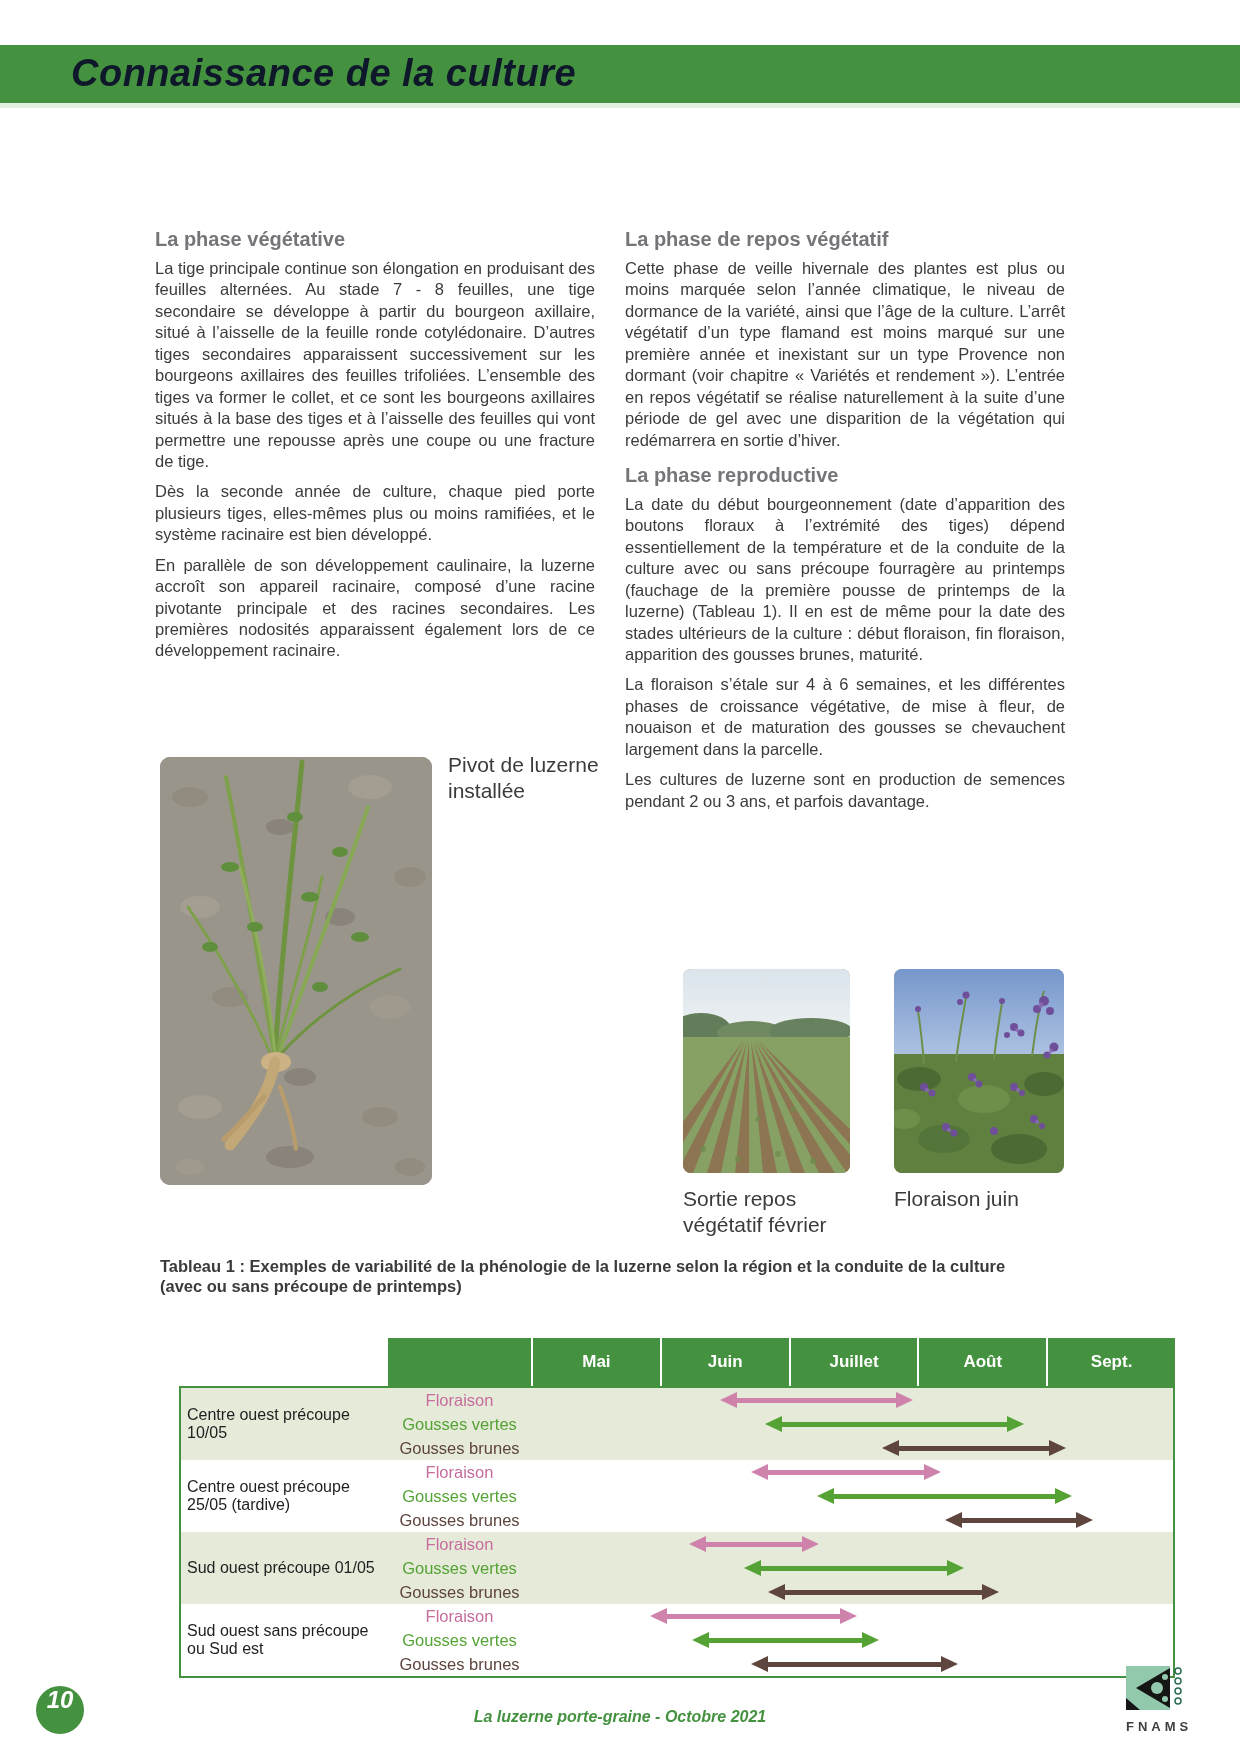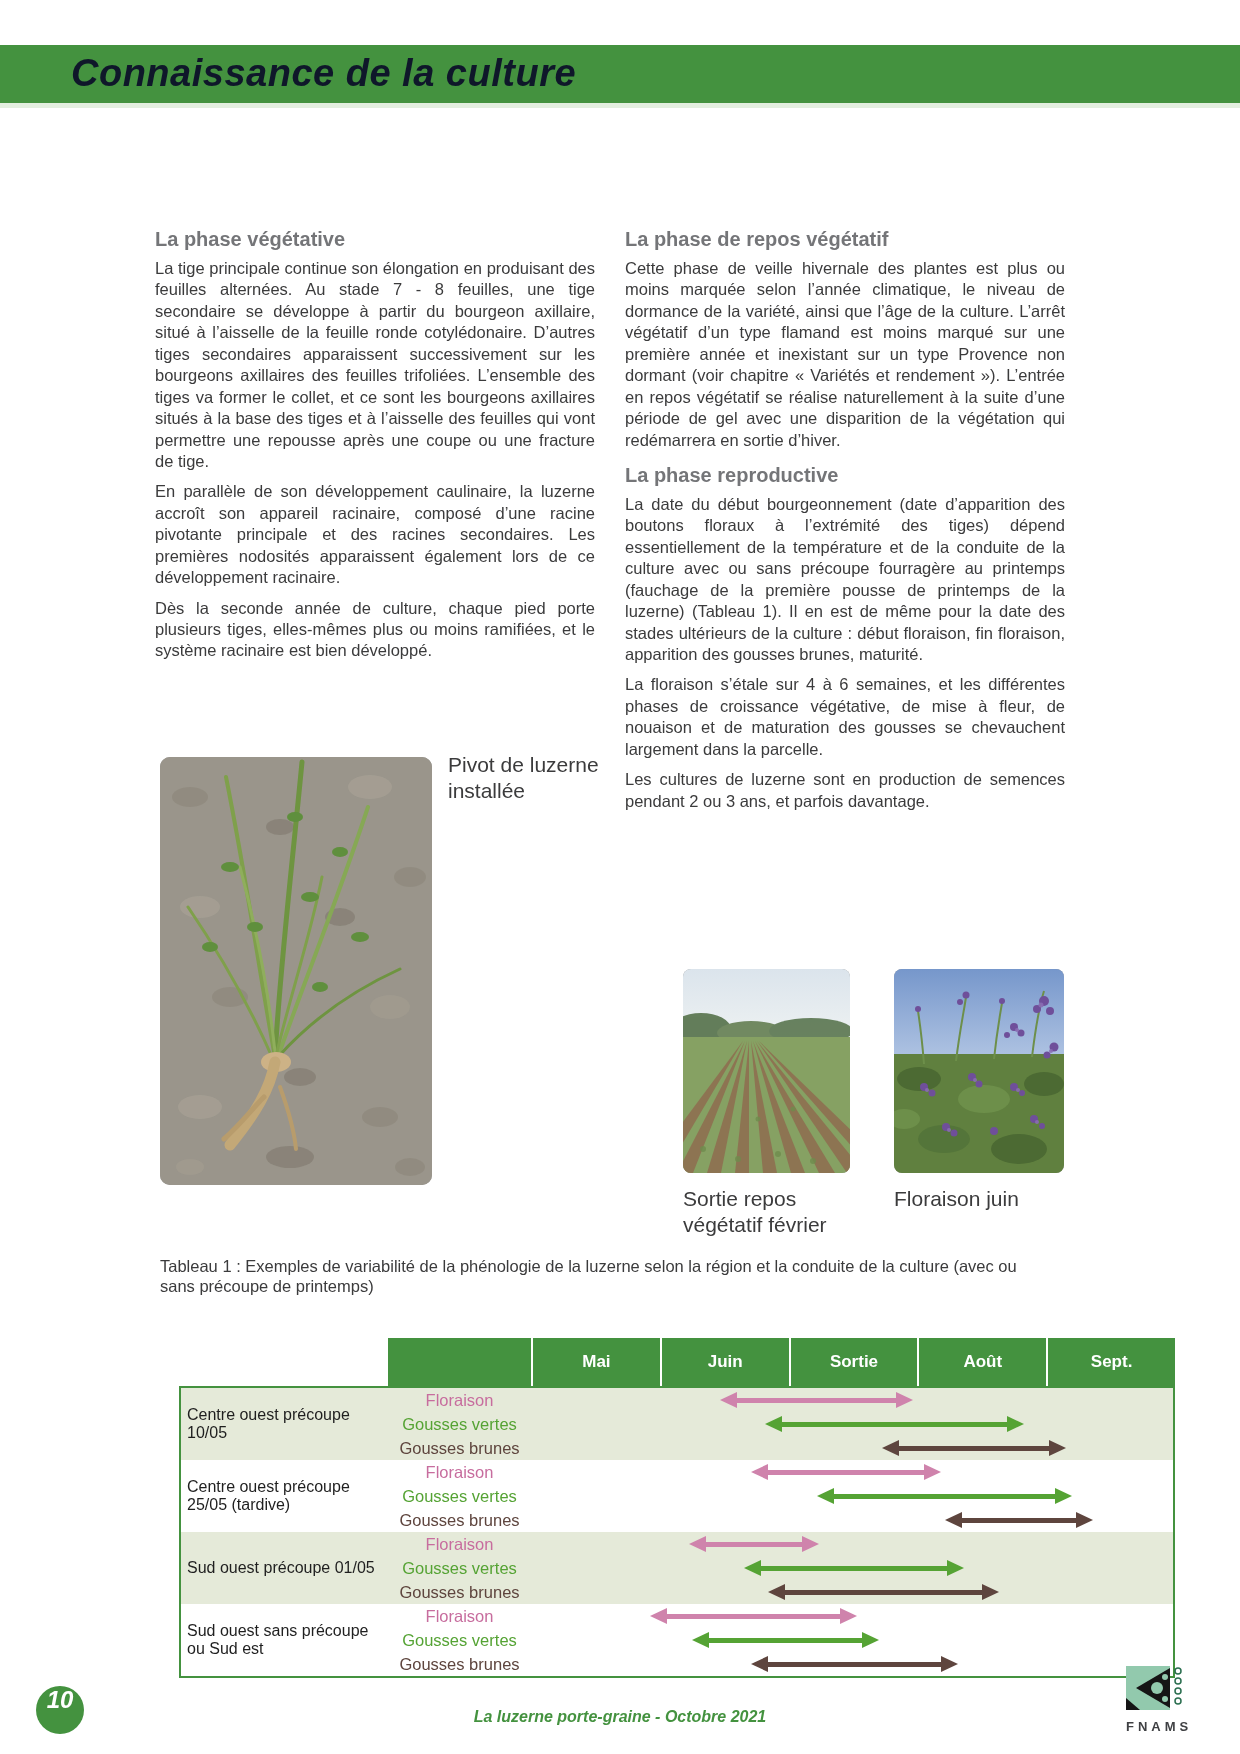--- a/index.html
+++ b/index.html
@@ -31,21 +31,21 @@
   .photo svg{display:block;width:100%;height:100%;}
   .photo-root{left:160px;top:757px;width:272px;height:428px;}
   .photo-field{left:683px;top:969px;width:167px;height:204px;border-radius:8px;}
   .photo-flowers{left:894px;top:969px;width:170px;height:204px;border-radius:8px;}
   .caption{position:absolute;font-size:21px;line-height:1.25;color:var(--text);}
   .caption-root{left:448px;top:752px;width:165px;}
   .caption-field{left:683px;top:1186px;width:195px;}
   .caption-flowers{left:894px;top:1186px;width:195px;}
   
   .table-caption{position:absolute;left:160px;top:1256px;width:880px;
-    font-size:16.5px;line-height:1.22;color:var(--text);}
+    font-size:16.5px;line-height:1.22;color:var(--text);font-weight:bold;}
   .phenology-table{position:absolute;left:179px;top:1338px;width:996px;}
   .gantt-header{position:relative;margin-left:209px;height:48px;background:var(--green);display:flex;}
   .gantt-spacer{width:143px;flex:0 0 143px;}
   .month-cell{flex:1;border-left:2px solid #ffffff;color:#fff;font-size:17px;font-weight:bold;
     display:flex;align-items:center;justify-content:center;}
   .t-body{border:2px solid var(--green);background:#fff;}
   .t-row{position:relative;height:72px;}
   .t-row.shaded{background:var(--shade);}
   .row-label{position:absolute;left:6px;top:50%;transform:translateY(-50%);width:200px;
     font-size:16px;line-height:1.12;color:#1f1f1f;}
@@ -73,22 +73,22 @@
 <body>
 
 <div class="banner">
   <div class="banner-title">Connaissance de la culture</div>
 </div>
 
 <div class="col col-left">
   <h2 class="section-heading">La phase végétative</h2>
   <div>
       <p class="body-p">La tige principale continue son élongation en produisant des feuilles alternées. Au stade 7 - 8 feuilles, une tige secondaire se développe à partir du bourgeon axillaire, situé à l’aisselle de la feuille ronde cotylédonaire. D’autres tiges secondaires apparaissent successivement sur les bourgeons axillaires des feuilles trifoliées. L’ensemble des tiges va former le collet, et ce sont les bourgeons axillaires situés à la base des tiges et à l’aisselle des feuilles qui vont permettre une repousse après une coupe ou une fracture de tige.</p>
+      <p class="body-p">Dès la seconde année de culture, chaque pied porte plusieurs tiges, elles-mêmes plus ou moins ramifiées, et le système racinaire est bien développé.</p>
       <p class="body-p">En parallèle de son développement caulinaire, la luzerne accroît son appareil racinaire, composé d’une racine pivotante principale et des racines secondaires. Les premières nodosités apparaissent également lors de ce développement racinaire.</p>
-      <p class="body-p">Dès la seconde année de culture, chaque pied porte plusieurs tiges, elles-mêmes plus ou moins ramifiées, et le système racinaire est bien développé.</p>
     </div>
 </div>
 
 <div class="col col-right">
   <h2 class="section-heading">La phase de repos végétatif</h2>
   <div>
       <p class="body-p">Cette phase de veille hivernale des plantes est plus ou moins marquée selon l’année climatique, le niveau de dormance de la variété, ainsi que l’âge de la culture. L’arrêt végétatif d’un type flamand est moins marqué sur une première année et inexistant sur un type Provence non dormant (voir chapitre « Variétés et rendement »). L’entrée en repos végétatif se réalise naturellement à la suite d’une période de gel avec une disparition de la végétation qui redémarrera en sortie d’hiver.</p>
     </div>
   <h2 class="section-heading spaced">La phase reproductive</h2>
   <div>
@@ -248,21 +248,21 @@
 <div class="caption caption-flowers">Floraison juin</div>
 
 <div class="table-caption">Tableau 1 : Exemples de variabilité de la phénologie de la luzerne selon la région et la conduite de la culture (avec ou sans précoupe de printemps)</div>
 
 <div class="phenology-table">
   <div class="gantt-header">
     <div class="gantt-spacer"></div>
     <div id="gantt-months" style="display:flex;flex:1;">
         <div class="month-cell">Mai</div>
         <div class="month-cell">Juin</div>
-        <div class="month-cell">Sortie</div>
+        <div class="month-cell">Juillet</div>
         <div class="month-cell">Août</div>
         <div class="month-cell">Sept.</div>
       </div>
   </div>
   <div class="t-body" id="gantt-body">
       <div class="t-row shaded">
         <div class="row-label">Centre ouest précoupe 10/05</div>
         <div class="stages">
           <div class="stage-line">
             <div class="stage-label" style="color: rgb(199, 109, 158);">Floraison</div>

